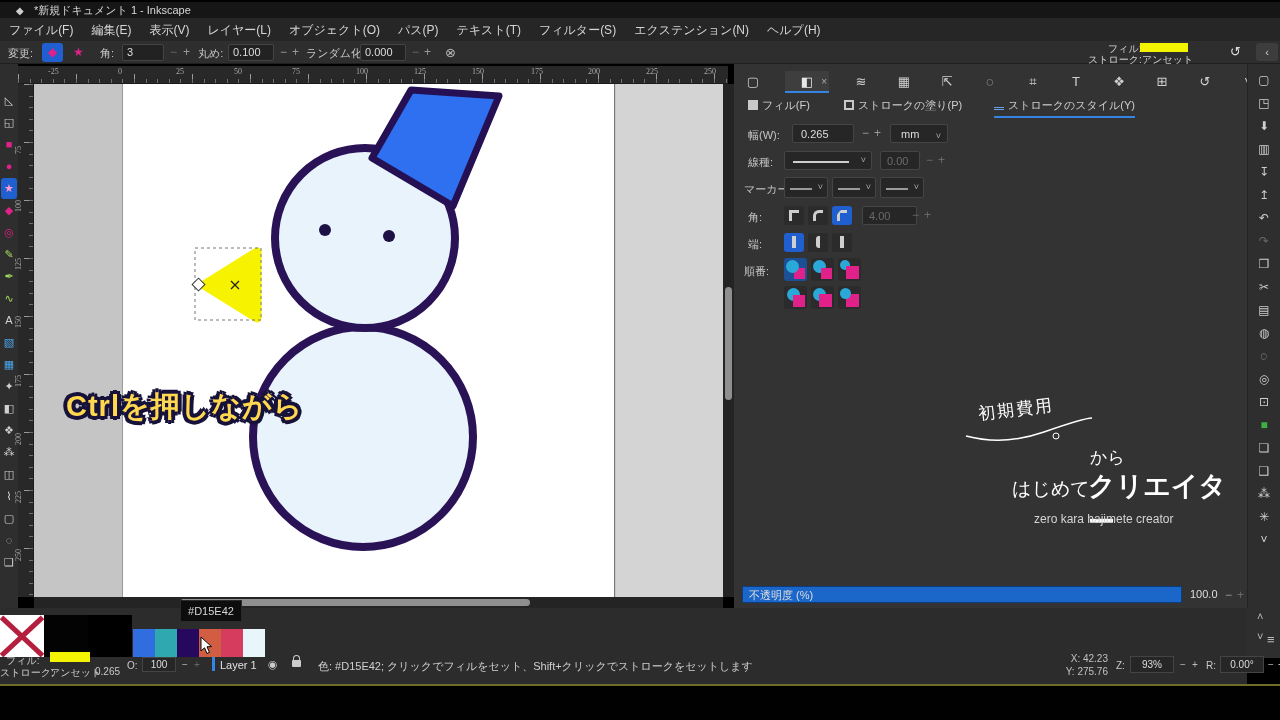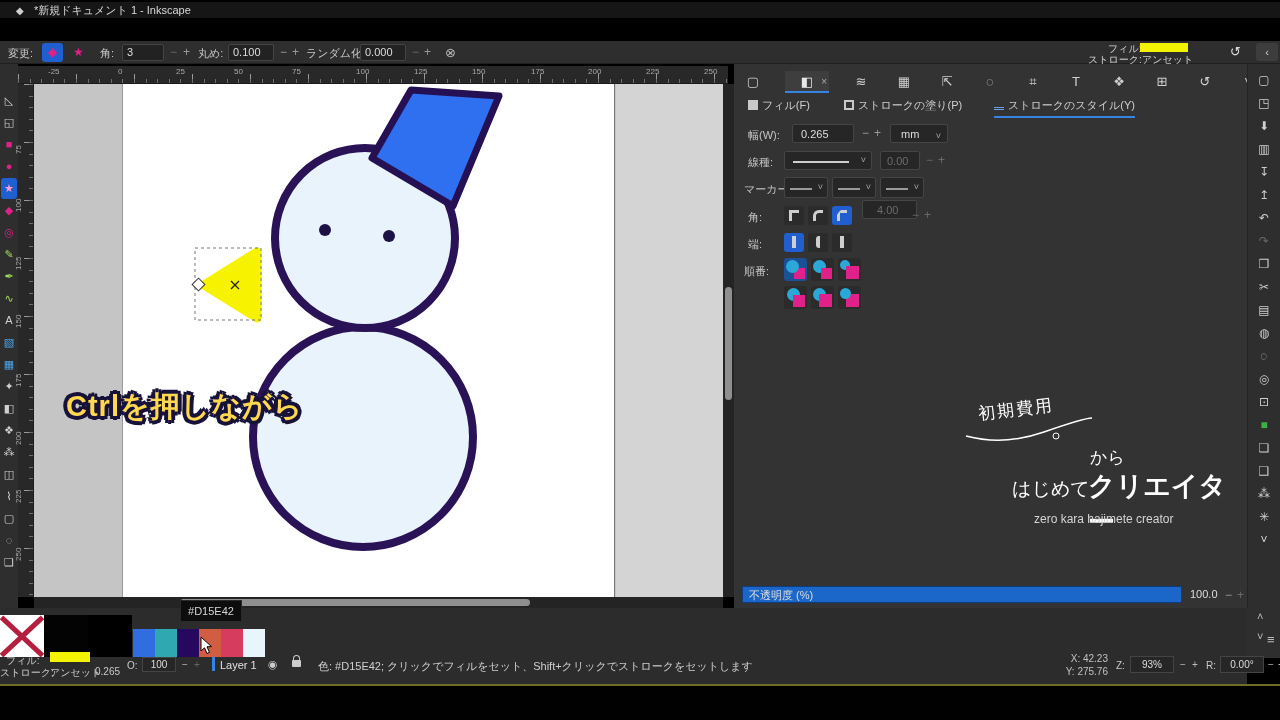--- a/index.html
+++ b/index.html
@@ -28,21 +28,21 @@
   #fs-swatch { position:absolute; left:60px; top:2px; width:48px; height:9px; background:#f4f400; }
   #rot-icon { position:absolute; left:150px; top:3px; font-size:13px; color:#ddd; }
   #collapse-btn { position:absolute; left:176px; top:2px; width:22px; height:18px; background:#3d3d3d; border-radius:3px; color:#ccc; text-align:center; line-height:18px; font-size:11px; }
 
   
   #toolbox { left:0; top:64px; width:18px; height:544px; background:#2e2e2e; display:flex; flex-direction:column; align-items:center; padding-top:4px; gap:1px; }
   #toolbox .tool { width:16px; height:21px; color:#d0d0d0; font-size:11px; text-align:center; line-height:21px; border-radius:3px; flex:0 0 auto; }
   #toolbox .tool.selected { background:#1f5fd0; }
 
   
-  .ruler { background:#282828; color:#a8a8a8; font-size:8px; }
+  .ruler { background:#282828; color:#a8a8a8; font-size:8px;font-family:Liberation Serif, serif; }
   #ruler-top { left:18px; top:66px; width:710px; height:18px; border-bottom:1px solid #1c1c1c;
     background-image:repeating-linear-gradient(90deg,#6f6f6f 0 1px,transparent 1px 11.6px),repeating-linear-gradient(90deg,#9a9a9a 0 1px,transparent 1px 58px);
     background-size:100% 4px,100% 9px; background-position:left bottom,left bottom; background-repeat:repeat-x; }
   #ruler-left { left:18px; top:84px; width:16px; height:513px; border-right:1px solid #1c1c1c;
     background-image:repeating-linear-gradient(180deg,#6f6f6f 0 1px,transparent 1px 11.6px),repeating-linear-gradient(180deg,#9a9a9a 0 1px,transparent 1px 58px);
     background-size:4px 100%,9px 100%; background-position:right top,right top; background-repeat:repeat-y; }
   #corner { left:0; top:64px; width:18px; height:20px; background:#2e2e2e; }
   #ruler-top span { position:absolute; top:1px; }
   #ruler-left span { position:absolute; left:0px; transform:rotate(-90deg); transform-origin:4px 8px; }
 
@@ -157,20 +157,23 @@
 
 <div id="app">
 
   <div class="abs" id="blackbar-top"></div>
 
   <div class="abs" id="titlebar">
     <span class="logo">◆</span>
     <span class="t">*新規ドキュメント 1 - Inkscape</span>
   </div>
 
+  <div class="abs" id="menubar">
+    
+  <span>ファイル(F)</span><span>編集(E)</span><span>表示(V)</span><span>レイヤー(L)</span><span>オブジェクト(O)</span><span>パス(P)</span><span>テキスト(T)</span><span>フィルター(S)</span><span>エクステンション(N)</span><span>ヘルプ(H)</span></div>
 
   <div class="abs" id="toolopts">
     <span class="lbl" style="left:8px">変更:</span>
     <span class="tbtn selected" style="left:42px">◆</span>
     <span class="tbtn" style="left:68px">★</span>
     <span class="lbl" style="left:100px">角:</span>
     <span class="numbox" style="left:122px;width:42px">3</span>
     <span class="sm dim" style="left:170px"></span>
     <span class="sp" style="left:183px"></span>
     <span class="lbl" style="left:198px">丸め:</span>
@@ -333,21 +336,21 @@
     <span class="row-label" style="left:14px;top:146px">角:</span>
     <span class="joinbtn" style="left:50px;top:142px">
         <i></i>
       </span>
     <span class="joinbtn round" style="left:74px;top:142px">
         <i></i>
       </span>
     <span class="joinbtn bevel selected" style="left:98px;top:142px">
         <i></i>
       </span>
-    <span class="ctl disabled" style="left:128px;top:136px;width:55px;height:19px;line-height:18px;padding-left:14px">4.00</span>
+    <span class="ctl disabled" style="left:128px;top:142px;width:55px;height:19px;line-height:18px;padding-left:6px">4.00</span>
     <span class="sm dim" style="left:178px;top:144px"></span>
     <span class="sp dim" style="left:190px;top:144px"></span>
 
     <span class="row-label" style="left:14px;top:173px">端:</span>
     <span class="capbtn selected" style="left:50px;top:169px">
         <i></i>
       </span>
     <span class="capbtn roundc" style="left:74px;top:169px">
         <i></i>
       </span>

